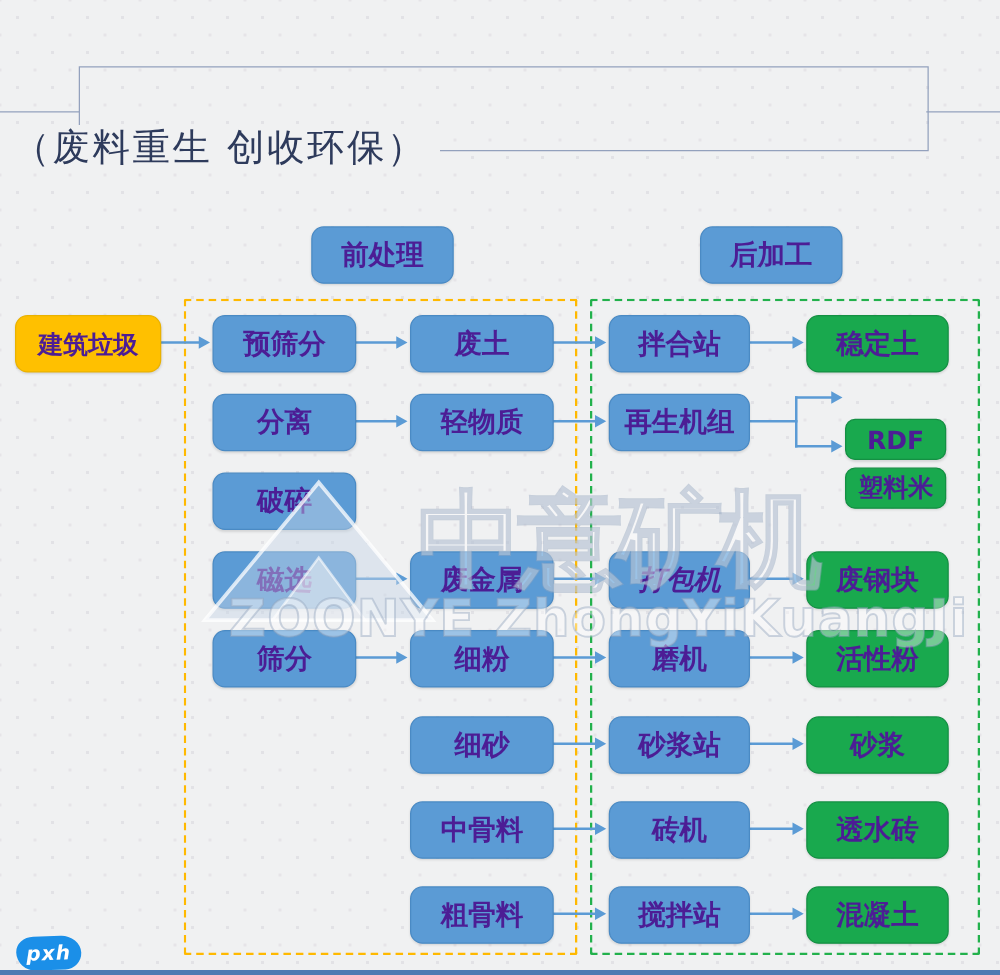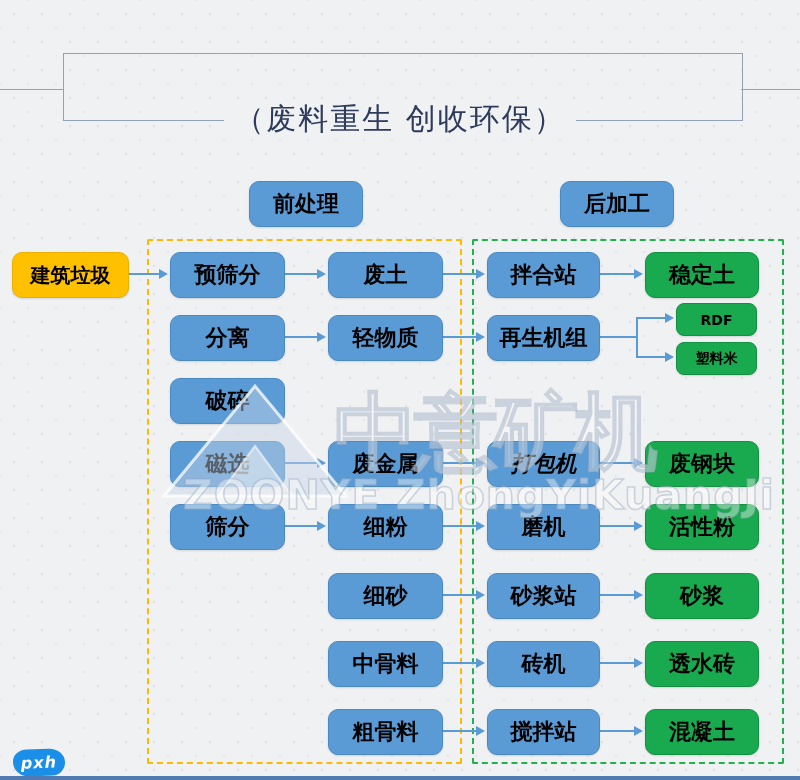--- a/index.html
+++ b/index.html
@@ -15,36 +15,36 @@
   }
   
   .title-frame{position:absolute;left:63px;top:53px;width:678px;height:66px;
     border:1px solid #93a1bd;z-index:1;}
   .hrule{position:absolute;height:1px;background:#93a1bd;top:89px;z-index:1;}
   .hrule.left{left:0;width:64px;}
   .hrule.right{left:741px;width:59px;}
   .page-title{position:absolute;left:0;top:45px;width:800px;text-align:center;z-index:2;}
   .page-title span{display:inline-block;background:#f0f1f2;padding:0 12px;
     font-size:57px;font-weight:900;color:#2b4a7e;line-height:68px;letter-spacing:1px;}
-  .page-subtitle{position:absolute;left:0;top:100px;width:800px;text-align:center;z-index:2;}
+  .page-subtitle{position:absolute;left:0;top:100px;width:800px;z-index:2;}
   .page-subtitle span{display:inline-block;background:#f0f1f2;padding:0 10px;
     font-size:30px;font-weight:500;color:#2e3b5c;line-height:37px;letter-spacing:2px;}
   
   .group{position:absolute;z-index:1;border-radius:2px;}
   .group.pre{border:2px dashed #ffb900;}
   .group.post{border:2px dashed #22b14c;}
   
   .node{position:absolute;z-index:3;display:flex;align-items:center;justify-content:center;
-    color:#000000;font-weight:700;font-size:22px;border-radius:10px;
+    color:#4c1d95;font-weight:700;font-size:22px;border-radius:10px;
     box-shadow:0 1px 2px rgba(0,0,0,0.12);}
   .node.blue{background:#5b9bd5;border:1px solid #4a8ac4;}
   .node.chip{background:#5b9bd5;border:1px solid #4a8ac4;}
   .node.green{background:#19a94e;border:1px solid #149043;}
   .node.yellow{background:#ffc000;border:1px solid #eab200;font-size:20px;}
-  .node.small{font-size:14px;border-radius:8px;}
+  .node.small{font-size:20px;border-radius:8px;margin-top:32px;}
   
   .cline{position:absolute;background:#5b9bd5;z-index:2;}
   .arrow-line{position:absolute;height:2px;background:#5b9bd5;z-index:2;}
   .arrow-head{position:absolute;width:0;height:0;z-index:2;
     border-top:5px solid transparent;border-bottom:5px solid transparent;
     border-left:9px solid #5b9bd5;}
   
   .watermark{position:absolute;z-index:5;pointer-events:none;
     color:rgba(255,255,255,0.40);-webkit-text-stroke:1.5px rgba(148,166,190,0.45);
     font-weight:700;white-space:nowrap;}

